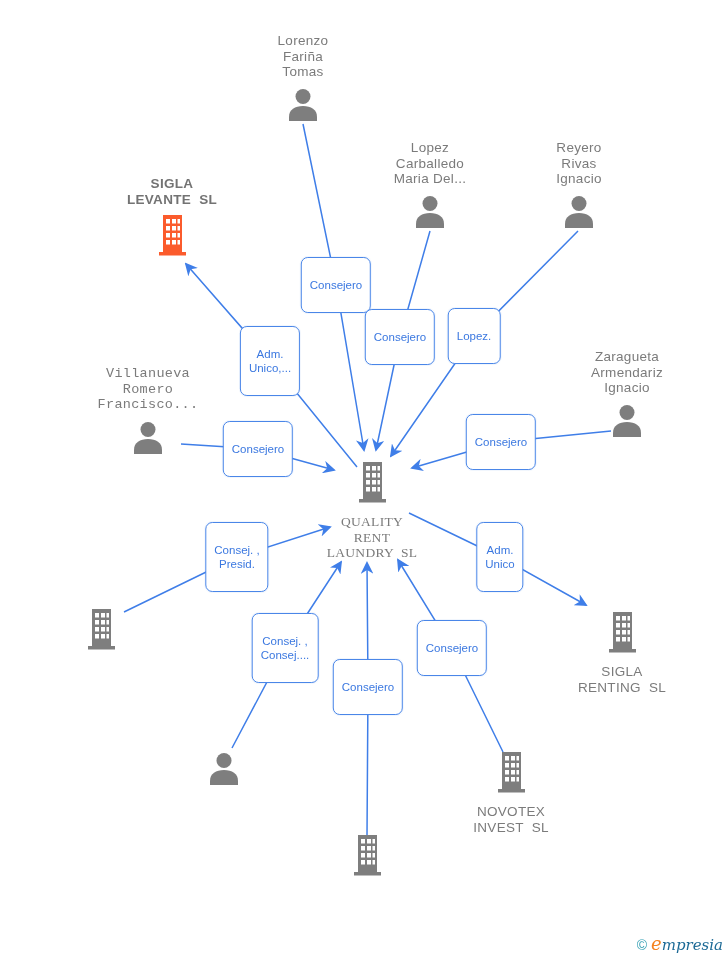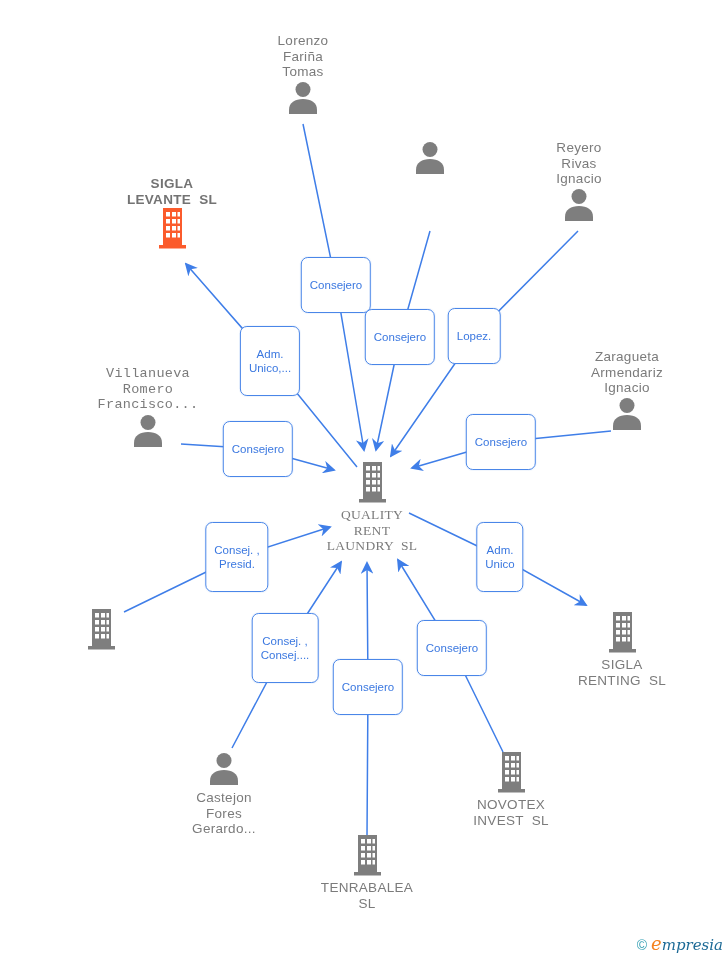--- a/index.html
+++ b/index.html
@@ -11,20 +11,21 @@
     font-family: "Liberation Sans", sans-serif;
     overflow: hidden;
   }
   #edges {
     position: absolute; left: 0; top: 0; z-index: 1;
   }
   .node {
     position: absolute; z-index: 2;
     width: 150px;
     display: flex; flex-direction: column; align-items: center;
+    gap: 7px;
     transform: translateX(-50%);
   }
   .node-label {
     color: #7b7b7b;
     font-size: 13.5px;
     line-height: 15.5px;
     text-align: center;
     white-space: pre-wrap;
     letter-spacing: 0.3px;
   }
@@ -108,20 +109,23 @@
       <rect x="11" y="19" width="4" height="4.5"></rect>
           <rect x="17" y="19" width="4" height="4.5"></rect>
           <rect x="22.5" y="19" width="2.5" height="4.5"></rect>
       <rect x="11" y="26" width="4" height="4.5"></rect>
           <rect x="17" y="26" width="4" height="4.5"></rect>
           <rect x="22.5" y="26" width="2.5" height="4.5"></rect>
     </g>
   </svg></span>
 </div>
 <div class="node" style="left:430px; top:140px;">
+  <span class="node-label">Lopez
+Carballedo
+Maria Del...</span>
   <span class="icon icon-person"><svg width="36" height="35" viewBox="0 0 36 35">
     <circle class="fillpart" cx="18" cy="9.5" r="7.5"></circle>
     <path class="fillpart" d="M4,34 L4,30 C4,22.5 10,19 18,19 C26,19 32,22.5 32,30 L32,34 Z"></path>
   </svg></span>
 </div>
 <div class="node" style="left:579px; top:140px;">
   <span class="node-label">Reyero
 Rivas
 Ignacio</span>
   <span class="icon icon-person"><svg width="36" height="35" viewBox="0 0 36 35">
@@ -211,23 +215,20 @@
     </g>
   </svg></span>
   <span class="node-label">SIGLA
 RENTING  SL</span>
 </div>
 <div class="node" style="left:224px; top:751px;">
   <span class="icon icon-person"><svg width="36" height="35" viewBox="0 0 36 35">
     <circle class="fillpart" cx="18" cy="9.5" r="7.5"></circle>
     <path class="fillpart" d="M4,34 L4,30 C4,22.5 10,19 18,19 C26,19 32,22.5 32,30 L32,34 Z"></path>
   </svg></span>
-  <span class="node-label">Castejon
-Fores
-Gerardo...</span>
 </div>
 <div class="node" style="left:511px; top:751px;">
   <span class="icon icon-building"><svg width="34" height="42" viewBox="0 0 34 42">
     <rect class="fillpart" x="8" y="1" width="19" height="37"></rect>
     <rect class="fillpart" x="4" y="38" width="27" height="3.5"></rect>
     <g fill="#ffffff">
       <rect x="11" y="5" width="4" height="4.5"></rect>
           <rect x="17" y="5" width="4" height="4.5"></rect>
           <rect x="22.5" y="5" width="2.5" height="4.5"></rect>
       <rect x="11" y="12" width="4" height="4.5"></rect>
@@ -256,22 +257,20 @@
           <rect x="17" y="12" width="4" height="4.5"></rect>
           <rect x="22.5" y="12" width="2.5" height="4.5"></rect>
       <rect x="11" y="19" width="4" height="4.5"></rect>
           <rect x="17" y="19" width="4" height="4.5"></rect>
           <rect x="22.5" y="19" width="2.5" height="4.5"></rect>
       <rect x="11" y="26" width="4" height="4.5"></rect>
           <rect x="17" y="26" width="4" height="4.5"></rect>
           <rect x="22.5" y="26" width="2.5" height="4.5"></rect>
     </g>
   </svg></span>
-  <span class="node-label">TENRABALEA
-SL</span>
 </div>
 
 <div class="badge" style="left:336px; top:285px;">Consejero</div>
 <div class="badge" style="left:400px; top:337px;">Consejero</div>
 <div class="badge" style="left:474px; top:336px;">Lopez.</div>
 <div class="badge" style="left:270px; top:361px;">Adm.
 Unico,...</div>
 <div class="badge" style="left:258px; top:449px;">Consejero</div>
 <div class="badge" style="left:501px; top:442px;">Consejero</div>
 <div class="badge" style="left:237px; top:557px;">Consej. ,

